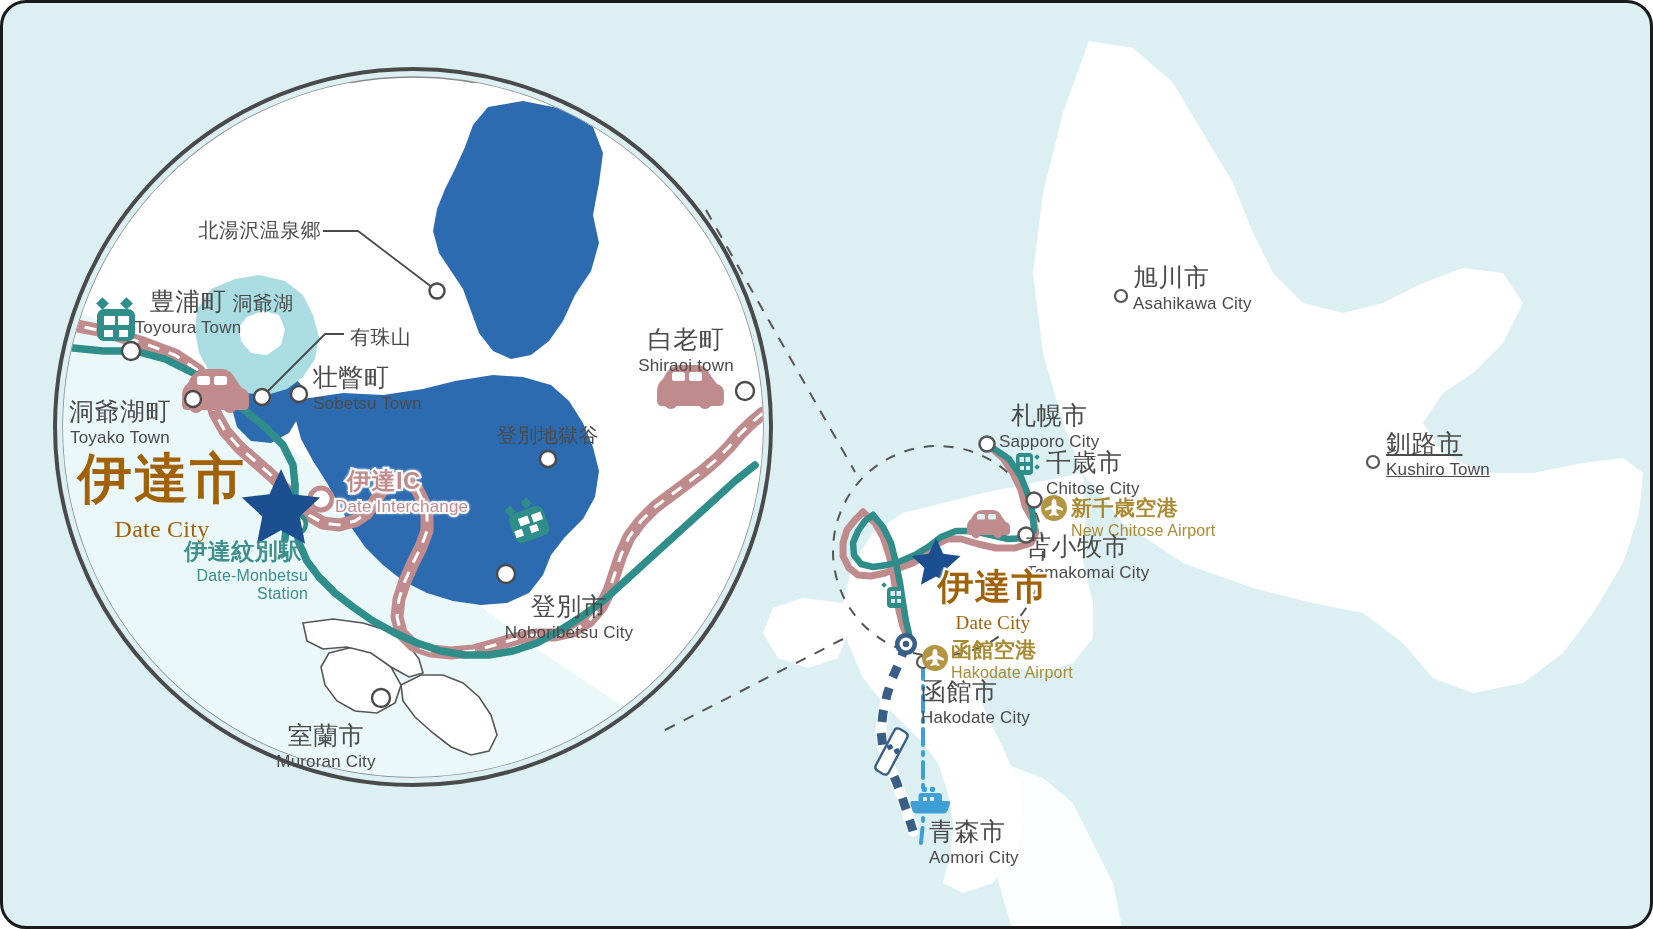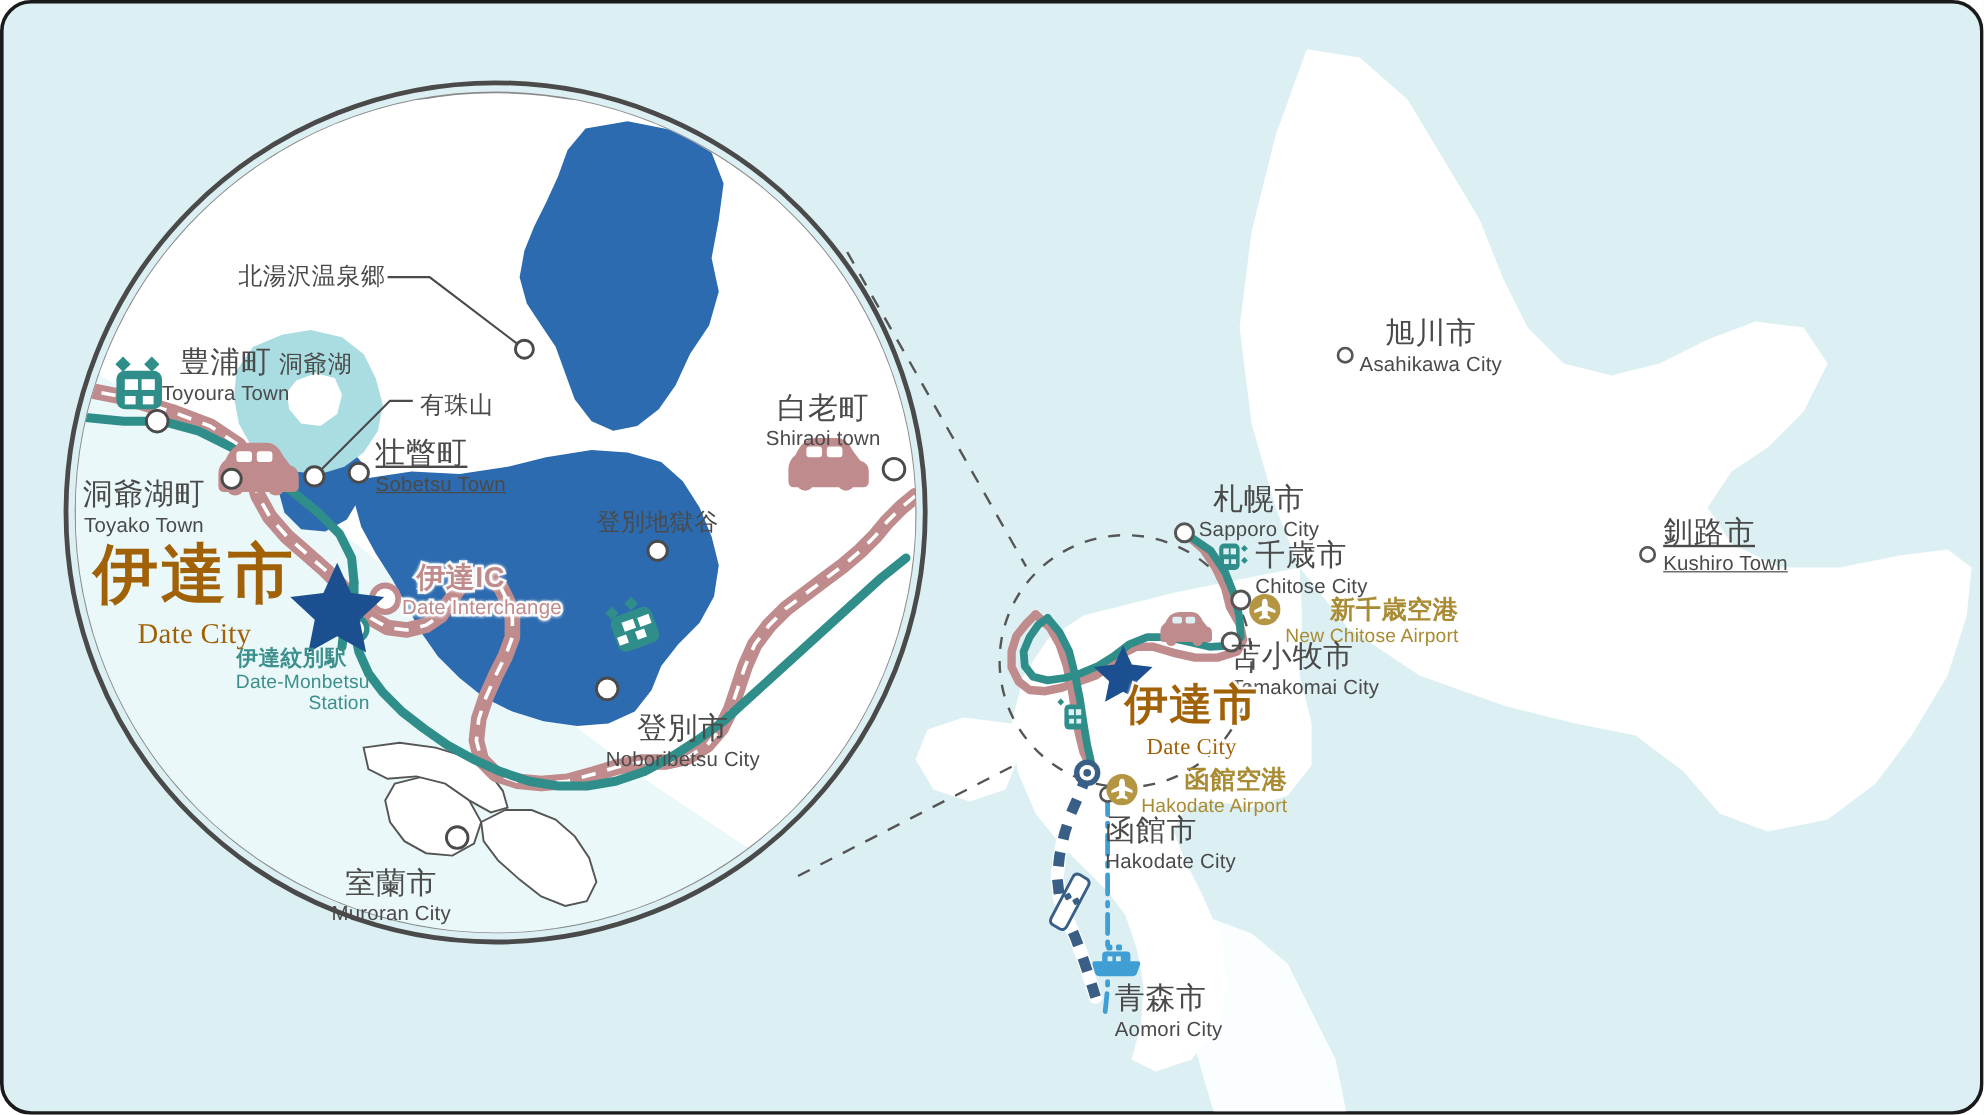--- a/index.html
+++ b/index.html
@@ -30,23 +30,23 @@
   
   .s-city-jp{font-size:25px;}
   .s-city-en{font-size:17px;}
   .s-sm-jp{font-size:20px;}
   .s-big-jp{font-size:54px;font-weight:700;letter-spacing:.04em;}
   .s-big-en{font-size:24px;}
   .s-mid-jp{font-size:36px;font-weight:700;letter-spacing:.03em;}
   .s-mid-en{font-size:19px;}
   .s-ic-jp{font-size:24px;font-weight:700;padding-left:12px;}
   .s-ic-en{font-size:17px;}
-  .s-stn-jp{font-size:18px;font-weight:700;}
+  .s-stn-jp{font-size:23px;font-weight:700;}
   .s-stn-en{font-size:16px;}
-  .s-air-jp{font-size:21px;font-weight:700;text-align:right;}
+  .s-air-jp{font-size:21px;font-weight:700;}
   .s-air-en{font-size:16px;}
   .outline-w{paint-order:stroke;-webkit-text-stroke:4px rgba(255,255,255,.92);}
   .lbl.outline-w{text-shadow:
      0 0 4px #fff, 0 0 4px #fff, 1px 1px 3px #fff, -1px -1px 3px #fff,
      1px -1px 3px #fff, -1px 1px 3px #fff;}
 </style>
 </head>
 <body>
 
 <div id="stage">
@@ -363,21 +363,21 @@
 
 <div class="lbl c-dark" style="left:347px;top:321px;">
   <span class="jp s-sm-jp">有珠山</span>
 </div>
 
 <div class="lbl c-dark t-center" style="left:185px;top:282px;">
   <span class="jp s-city-jp">豊浦町</span>
   <span class="en s-city-en">Toyoura Town</span>
 </div>
 
-<div class="lbl c-dark" style="left:310px;top:358px;text-decoration:underline;">
+<div class="lbl c-dark" style="left:310px;top:358px;">
   <span class="jp s-city-jp">壮瞥町</span>
   <span class="en s-city-en">Sobetsu Town</span>
 </div>
 
 <div class="lbl c-dark t-center" style="left:683px;top:320px;">
   <span class="jp s-city-jp">白老町</span>
   <span class="en s-city-en">Shiraoi town</span>
 </div>
 
 <div class="lbl c-dark t-center" style="left:117px;top:392px;">
@@ -407,21 +407,21 @@
 <div class="lbl c-dark t-center" style="left:566px;top:587px;text-align:center;">
   <span class="jp s-city-jp">登別市</span>
   <span class="en s-city-en">Noboribetsu City</span>
 </div>
 
 <div class="lbl c-dark t-center" style="left:323px;top:716px;">
   <span class="jp s-city-jp">室蘭市</span>
   <span class="en s-city-en">Muroran City</span>
 </div>
 
-<div class="lbl c-dark" style="left:1130px;top:258px;text-align:center;">
+<div class="lbl c-dark" style="left:1130px;top:258px;">
   <span class="jp s-city-jp">旭川市</span>
   <span class="en s-city-en">Asahikawa City</span>
 </div>
 
 <div class="lbl c-dark" style="left:1383px;top:424px;text-decoration:underline;">
   <span class="jp s-city-jp">釧路市</span>
   <span class="en s-city-en">Kushiro Town</span>
 </div>
 
 <div class="lbl c-dark" style="left:996px;top:396px;text-align:center;">

